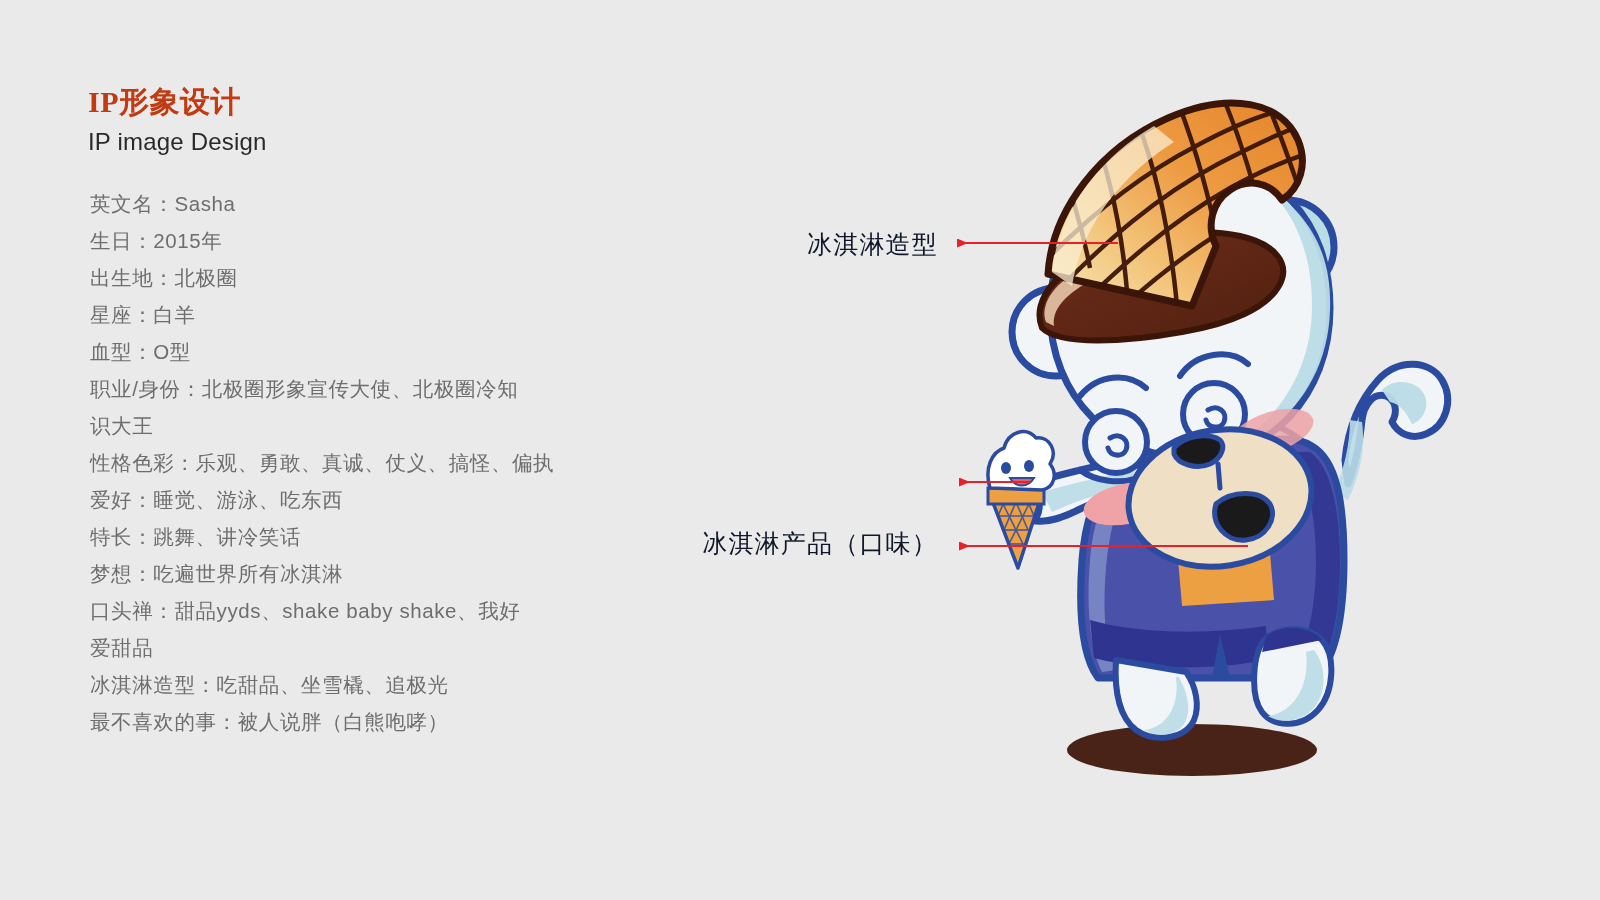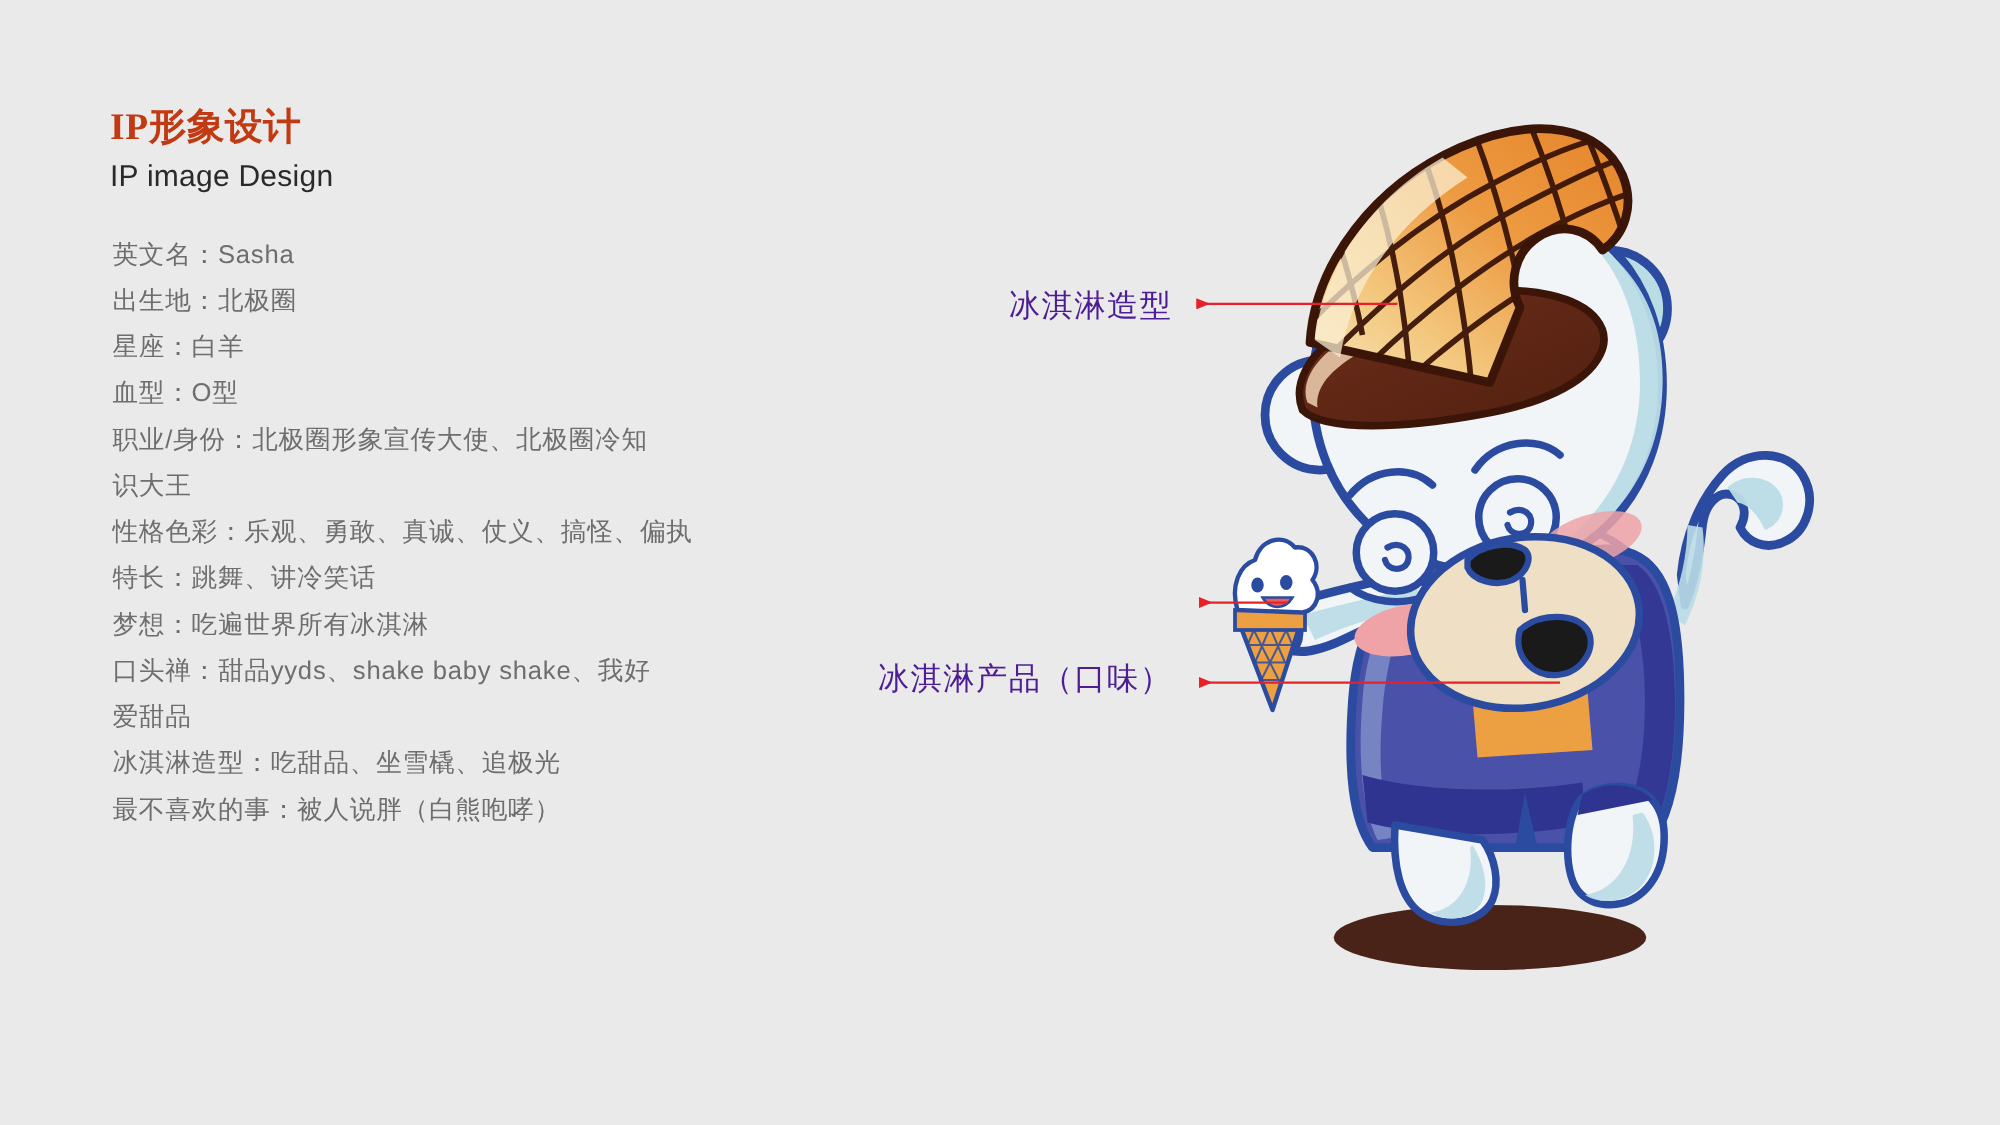--- a/index.html
+++ b/index.html
@@ -50,21 +50,21 @@
     color: #6e6e6e;
     white-space: nowrap;
     letter-spacing: 0.6px;
   }
   .profile-line.cont { }
 
   
   .anno {
     position: absolute;
     font-size: 25px;
-    color: #4c1d95;
+    color: #0f172a;
     letter-spacing: 1.2px;
     white-space: nowrap;
     text-align: right;
   }
   #anno-1 { left: 458px; top: 228px; width: 480px; }
   #anno-2 { left: 458px; top: 461px; width: 480px; }
   #anno-3 { left: 418px; top: 521px; width: 520px; line-height: 45px; }
 
   
   #overlay {
@@ -88,26 +88,28 @@
 
 <div id="page">
 
   <div id="header">
     <div id="title-cn">IP形象设计</div>
     <div id="title-en">IP image Design</div>
   </div>
 
   <div id="profile">
     <div class="profile-line">英文名：Sasha</div>
+    <div class="profile-line">生日：2015年</div>
     <div class="profile-line">出生地：北极圈</div>
     <div class="profile-line">星座：白羊</div>
     <div class="profile-line">血型：O型</div>
     <div class="profile-line">职业/身份：北极圈形象宣传大使、北极圈冷知</div>
     <div class="profile-line cont">识大王</div>
     <div class="profile-line">性格色彩：乐观、勇敢、真诚、仗义、搞怪、偏执</div>
+    <div class="profile-line">爱好：睡觉、游泳、吃东西</div>
     <div class="profile-line">特长：跳舞、讲冷笑话</div>
     <div class="profile-line">梦想：吃遍世界所有冰淇淋</div>
     <div class="profile-line">口头禅：甜品yyds、shake baby shake、我好</div>
     <div class="profile-line cont">爱甜品</div>
     <div class="profile-line">冰淇淋造型：吃甜品、坐雪橇、追极光</div>
     <div class="profile-line">最不喜欢的事：被人说胖（白熊咆哮）</div>
   </div>
 
   <div class="anno" id="anno-1">冰淇淋造型</div>
 

